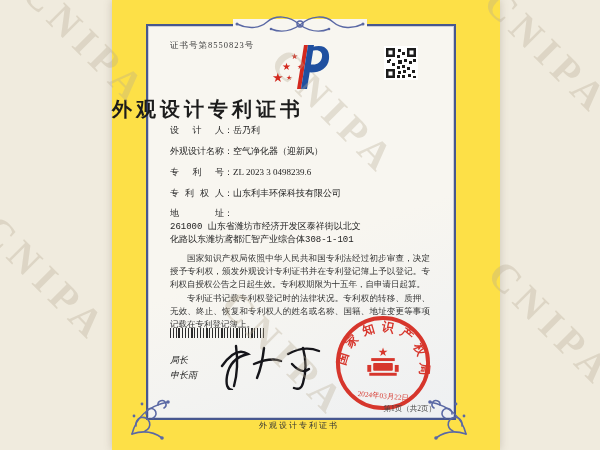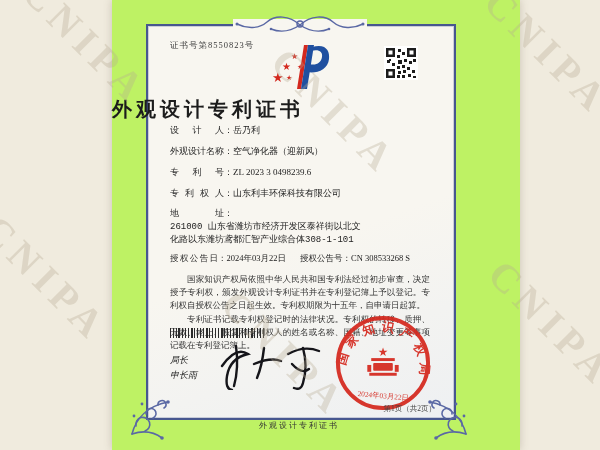--- a/index.html
+++ b/index.html
@@ -5,21 +5,21 @@
   html,body{margin:0;padding:0;}
   body{width:600px;height:450px;overflow:hidden;background:#f0ebde;
        font-family:"Liberation Serif","DejaVu Serif",serif;}
   #page{position:relative;width:600px;height:450px;background:#f0ebde;}
   
   .wm-layer{position:absolute;inset:0;z-index:1;pointer-events:none;overflow:hidden;}
   .wm{position:absolute;font-size:40px;letter-spacing:7px;color:rgba(182,171,146,0.33);
       transform:rotate(45deg);font-weight:bold;}
   
   .paper{position:absolute;left:112px;top:0;width:388px;height:450px;z-index:0;
-         background:#bef264;box-shadow:0 0 8px rgba(90,80,60,0.25);padding-left:20px;}
+         background:#fde047;box-shadow:0 0 8px rgba(90,80,60,0.25);}
   .frame{position:absolute;left:34px;top:24px;width:306px;height:392px;
          border:2px solid #47578f;box-shadow:inset 0 0 0 1px rgba(71,87,143,0.25);
          background:linear-gradient(160deg,#f8f6f0 55%,#eef0f2 100%);}
   .content-layer{position:absolute;inset:0;z-index:2;}
   .cert-no{position:absolute;left:58px;top:40px;font-size:8.5px;color:#3a3a3a;letter-spacing:1px;}
   .logo{position:absolute;left:158px;top:42px;}
   .qr{position:absolute;left:272px;top:46px;}
   .title{position:absolute;left:0;right:0;top:96px;text-align:left;font-size:20px;
          font-weight:bold;color:#1c1c1c;letter-spacing:4px;}
   .content{position:absolute;left:58px;top:124px;width:260px;color:#2a2a2a;}
@@ -176,23 +176,20 @@
         </div>
         <div class="row">
           <span class="flabel">专利号</span><span>：</span><span class="fval">ZL 2023 3 0498239.6</span>
         </div>
         <div class="row">
           <span class="flabel">专利权人</span><span>：</span><span class="fval">山东利丰环保科技有限公司</span>
         </div>
         <div class="row addr">
           <span class="flabel">地址</span><span>：</span><span class="fval">261000 山东省潍坊市经济开发区泰祥街以北文化路以东潍坊鸢都汇智产业综合体308-1-101</span>
         </div>
-        <div class="row grant">
-          <span class="flabel">授权公告日</span><span>：</span><span class="fval">2024年03月22日</span><span class="pair2"><span>授权公告号</span><span>：</span><span class="fval">CN 308533268 S</span></span>
-        </div>
         <div class="paras">
           <p class="para">国家知识产权局依照中华人民共和国专利法经过初步审查，决定授予专利权，颁发外观设计专利证书并在专利登记簿上予以登记。专利权自授权公告之日起生效。专利权期限为十五年，自申请日起算。</p>
           <p class="para">专利证书记载专利权登记时的法律状况。专利权的转移、质押、无效、终止、恢复和专利权人的姓名或名称、国籍、地址变更等事项记载在专利登记簿上。</p>
         </div>
       </div>
 
       <div class="barcode"></div>
 
       <div class="signer">
         <div>局长</div>

